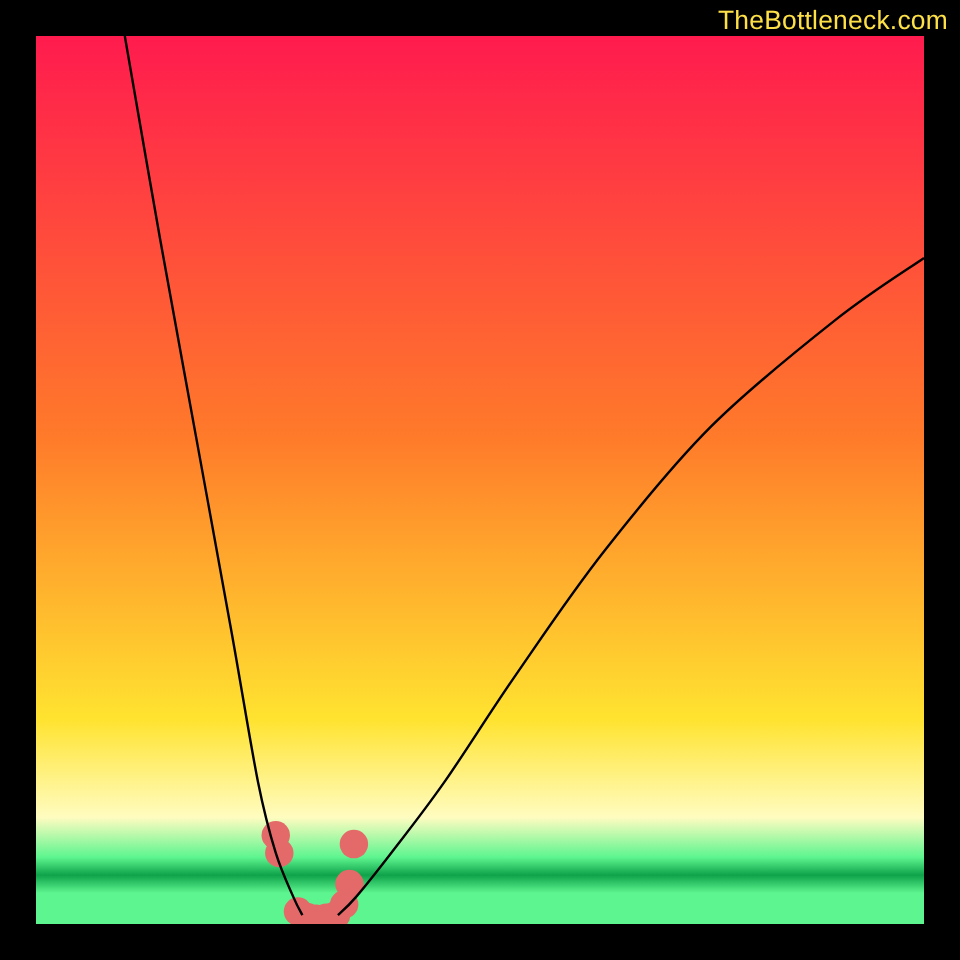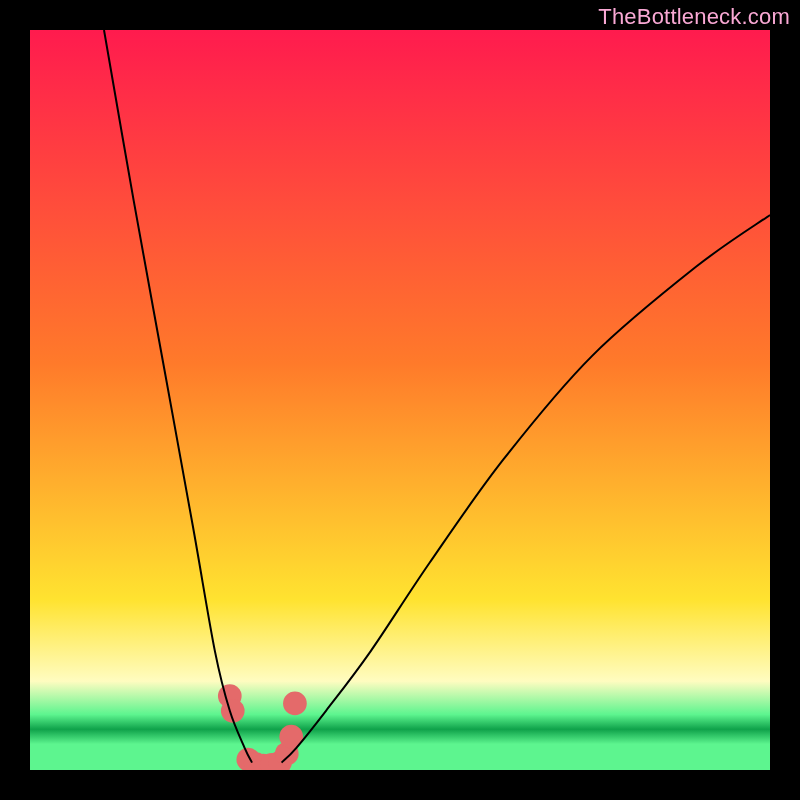--- a/index.html
+++ b/index.html
@@ -24,21 +24,21 @@
     width: 740px;
     height: 740px;
     
   }
   .attribution {
     position: absolute;
     top: 4px;
     right: 10px;
     font-size: 22px;
     font-weight: 500;
-    color: #f9a8d4;
+    color: #fde047;
     letter-spacing: 0.2px;
   }
   svg { display: block; }
 </style>
 </head>
 <body>
 
 <div class="frame">
 
   <div class="attribution">TheBottleneck.com</div>

